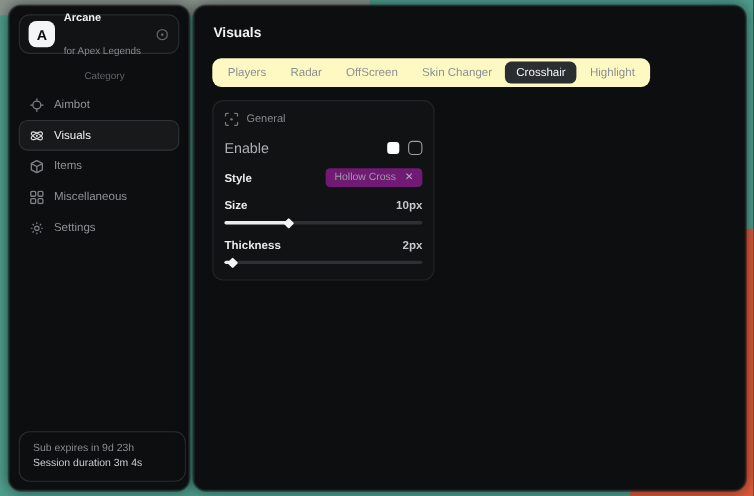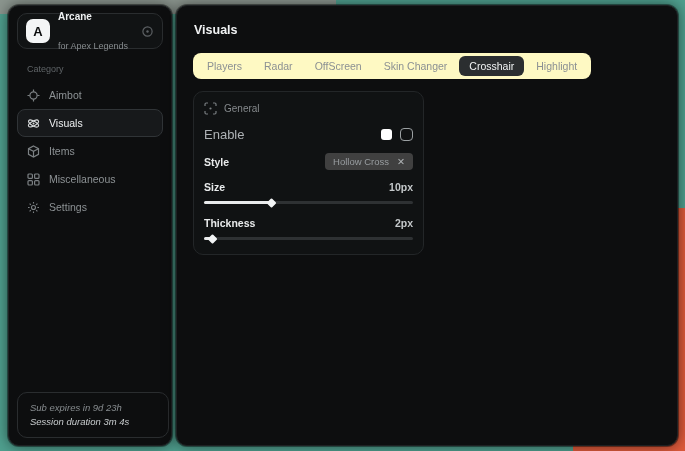--- a/index.html
+++ b/index.html
@@ -20,58 +20,58 @@
   
   .brand-card { border:1px solid #2a2d2f; background:#111314; border-radius:10px;
                 height:36px; display:flex; align-items:center; padding:0 8px; gap:8px; }
   .brand-logo { width:24px; height:24px; background:#f4f5f6; border-radius:7px; color:#0b0c0d;
                 font-weight:bold; font-size:13px; display:flex; align-items:center; justify-content:center; flex:none; }
   .brand-text { flex:1; line-height:1.15; overflow:hidden; }
   .brand-title { color:#eef0f1; font-size:10px; font-weight:bold; }
   .brand-sub { color:#868b8e; font-size:9px; margin-top:18px; white-space:nowrap; }
   .brand-action { color:#5d6164; flex:none; display:flex; }
 
-  .category-label { color:#5f6467; font-size:9px; margin:15px 0 7px 10px; }
+  .category-label { color:#5f6467; font-size:9px; margin:15px 0 7px 10px;text-align:center; }
 
   .nav { display:flex; flex-direction:column; }
   .nav-item { height:28px; display:flex; align-items:center; gap:9px; padding:0 9px;
               border-radius:8px; border:1px solid transparent; color:#8d9295; font-size:10.5px; cursor:default; }
   .nav-item .nicon { display:flex; color:#7c8184; }
   .nav-item.selected { background:#17191b; border-color:#303437; color:#eef0f1; }
   .nav-item.selected .nicon { color:#d7dadb; }
 
   .sidebar-footer { position:absolute; left:8px; right:2px; bottom:7px;
-                    border:1px solid #2a2d2f; border-radius:10px; padding:8px 12px;font-style:italic; }
+                    border:1px solid #2a2d2f; border-radius:10px; padding:8px 12px; }
   .foot-line1 { color:#878c8f; font-size:9.5px; line-height:14px; white-space:nowrap; }
   .foot-line2 { color:#c9cdcf; font-size:9.5px; line-height:14px; white-space:nowrap; }
 
   
   .page-title { color:#f0f2f3; font-size:12.5px; font-weight:bold; margin:5px 0 16px 1px; }
 
   .tabbar { display:inline-flex; align-items:center; background:#fef9c3; border-radius:8px;
             padding:3px 4px; gap:2px; }
   .tab { color:#8b9093; font-size:10.5px; padding:4px 10px; border-radius:6px; white-space:nowrap; cursor:default; }
   .tab.selected { background:#2b2e30; color:#f2f4f5; }
 
-  .gcard { margin-top:12px; width:231px; background:#101213; border:1px solid #232628;
+  .gcard { margin-top:12px; width:202px; background:#101213; border:1px solid #232628;
            border-radius:10px; padding:10px 10px 12px 10px; }
   .gcard-head { display:flex; align-items:center; gap:7px; color:#85898c; font-size:10px; margin-bottom:12px; }
   .gcard-head .gicon { display:flex; color:#787d80; }
 
   .row { display:flex; align-items:center; justify-content:space-between; margin-bottom:11px; }
   .row:last-child { margin-bottom:0; }
   .lbl-soft { color:#aeb2b5; font-size:13px; }
   .lbl-strong { color:#e9ebec; font-size:10.5px; font-weight:bold; }
   .val { color:#c4c8ca; font-size:10.5px;font-weight:bold; }
 
   .enable-controls { display:flex; align-items:center; gap:8px; }
   .swatch { width:11px; height:11px; border-radius:3px; }
   .checkbox { width:13px; height:13px; border:1.5px solid #9ba0a2; border-radius:4px; background:transparent; }
 
-  .tag { display:flex; align-items:center; gap:8px; background:#404040; border-radius:4px;
+  .tag { display:flex; align-items:center; gap:8px; background:#701a75; border-radius:4px;
          padding:3px 8px; }
   .tag-text { color:#989da0; font-size:9.5px; }
   .tag-x { color:#aeb2b4; font-size:9.5px; line-height:1; cursor:default; }
 
   .slider { position:relative; height:7px; margin:-5px 0 11px 0; display:flex; align-items:center; }
   .track { width:100%; height:3px; background:#2e3133; border-radius:2px; overflow:visible; position:relative; }
   .fill { height:3px; background:#e9ebec; border-radius:2px; position:relative; }
   .knob { position:absolute; right:-4px; top:50%; width:7px; height:7px; background:#f2f4f5;
           transform:translateY(-50%) rotate(45deg); border-radius:1px; }
   .slider.last { margin-bottom:0; }

